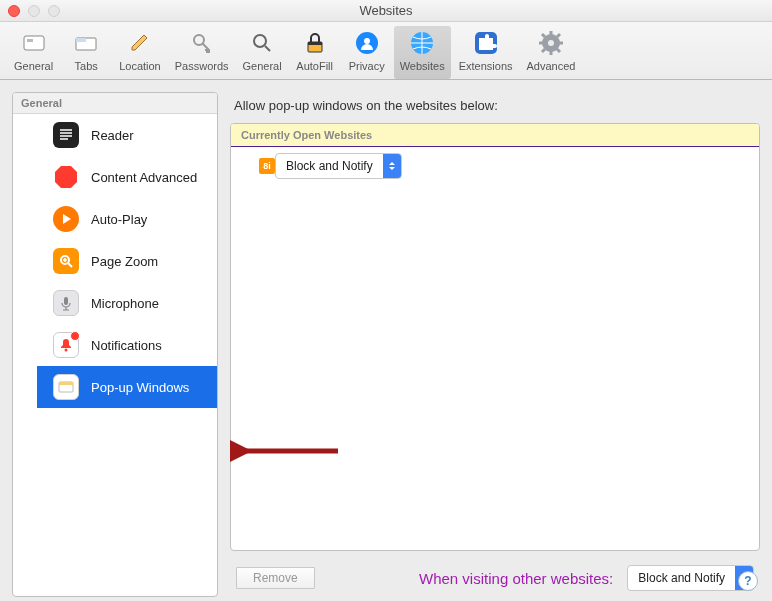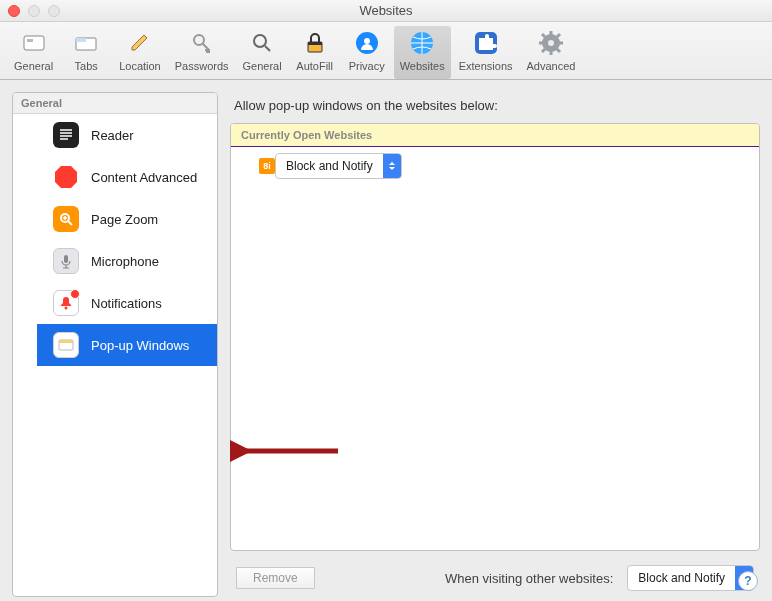--- a/index.html
+++ b/index.html
@@ -169,21 +169,21 @@
     }
     .btn {
       background: linear-gradient(#fdfdfd, #f0f0f0);
       border: 1px solid #c8c8c8;
       border-radius: 1px;
       padding: 3px 16px;
       font-size: 12px;
       color: #999;
     }
     .spacer { flex: 1; }
-    .bottom-label { color: #404040; font-size: 13px; margin-right: 6px; }
+    .bottom-label { color: #a21caf; font-size: 15px; margin-right: 6px; }
     .arrow {
       position: absolute;
       left: 230px; top: 438px;
       pointer-events: none;
     }
     .help {
       position: absolute;
       right: 14px; bottom: 10px;
       width: 20px; height: 20px;
       border: 1.5px solid #9bb6d0;
@@ -324,20 +324,28 @@
 
     <div class="sidebar-item">
       <div class="side-icon" style="background:transparent">
         <svg width="26" height="26">
             <polygon points="8,2 18,2 24,8 24,18 18,24 8,24 2,18 2,8" fill="#ff3b30"></polygon>
           </svg>
       </div>
       <span>Content Advanced</span>
     </div>
 
+    <div class="sidebar-item">
+      <div class="side-icon" style="background:#ff7a00;border-radius:50%">
+        <svg width="14" height="14">
+            <polygon points="4,2 12,7 4,12" fill="#fff"></polygon>
+          </svg>
+      </div>
+      <span>Auto-Play</span>
+    </div>
 
     <div class="sidebar-item">
       <div class="side-icon" style="background:#ff9500">
         <svg width="16" height="16">
             <circle cx="7" cy="7" r="4" fill="none" stroke="#fff" stroke-width="2"></circle>
             <path d="M10 10 L14 14" stroke="#fff" stroke-width="2"></path>
             <path d="M5 7 h4 M7 5 v4" stroke="#fff" stroke-width="1.5"></path>
           </svg>
       </div>
       <span>Page Zoom</span>

